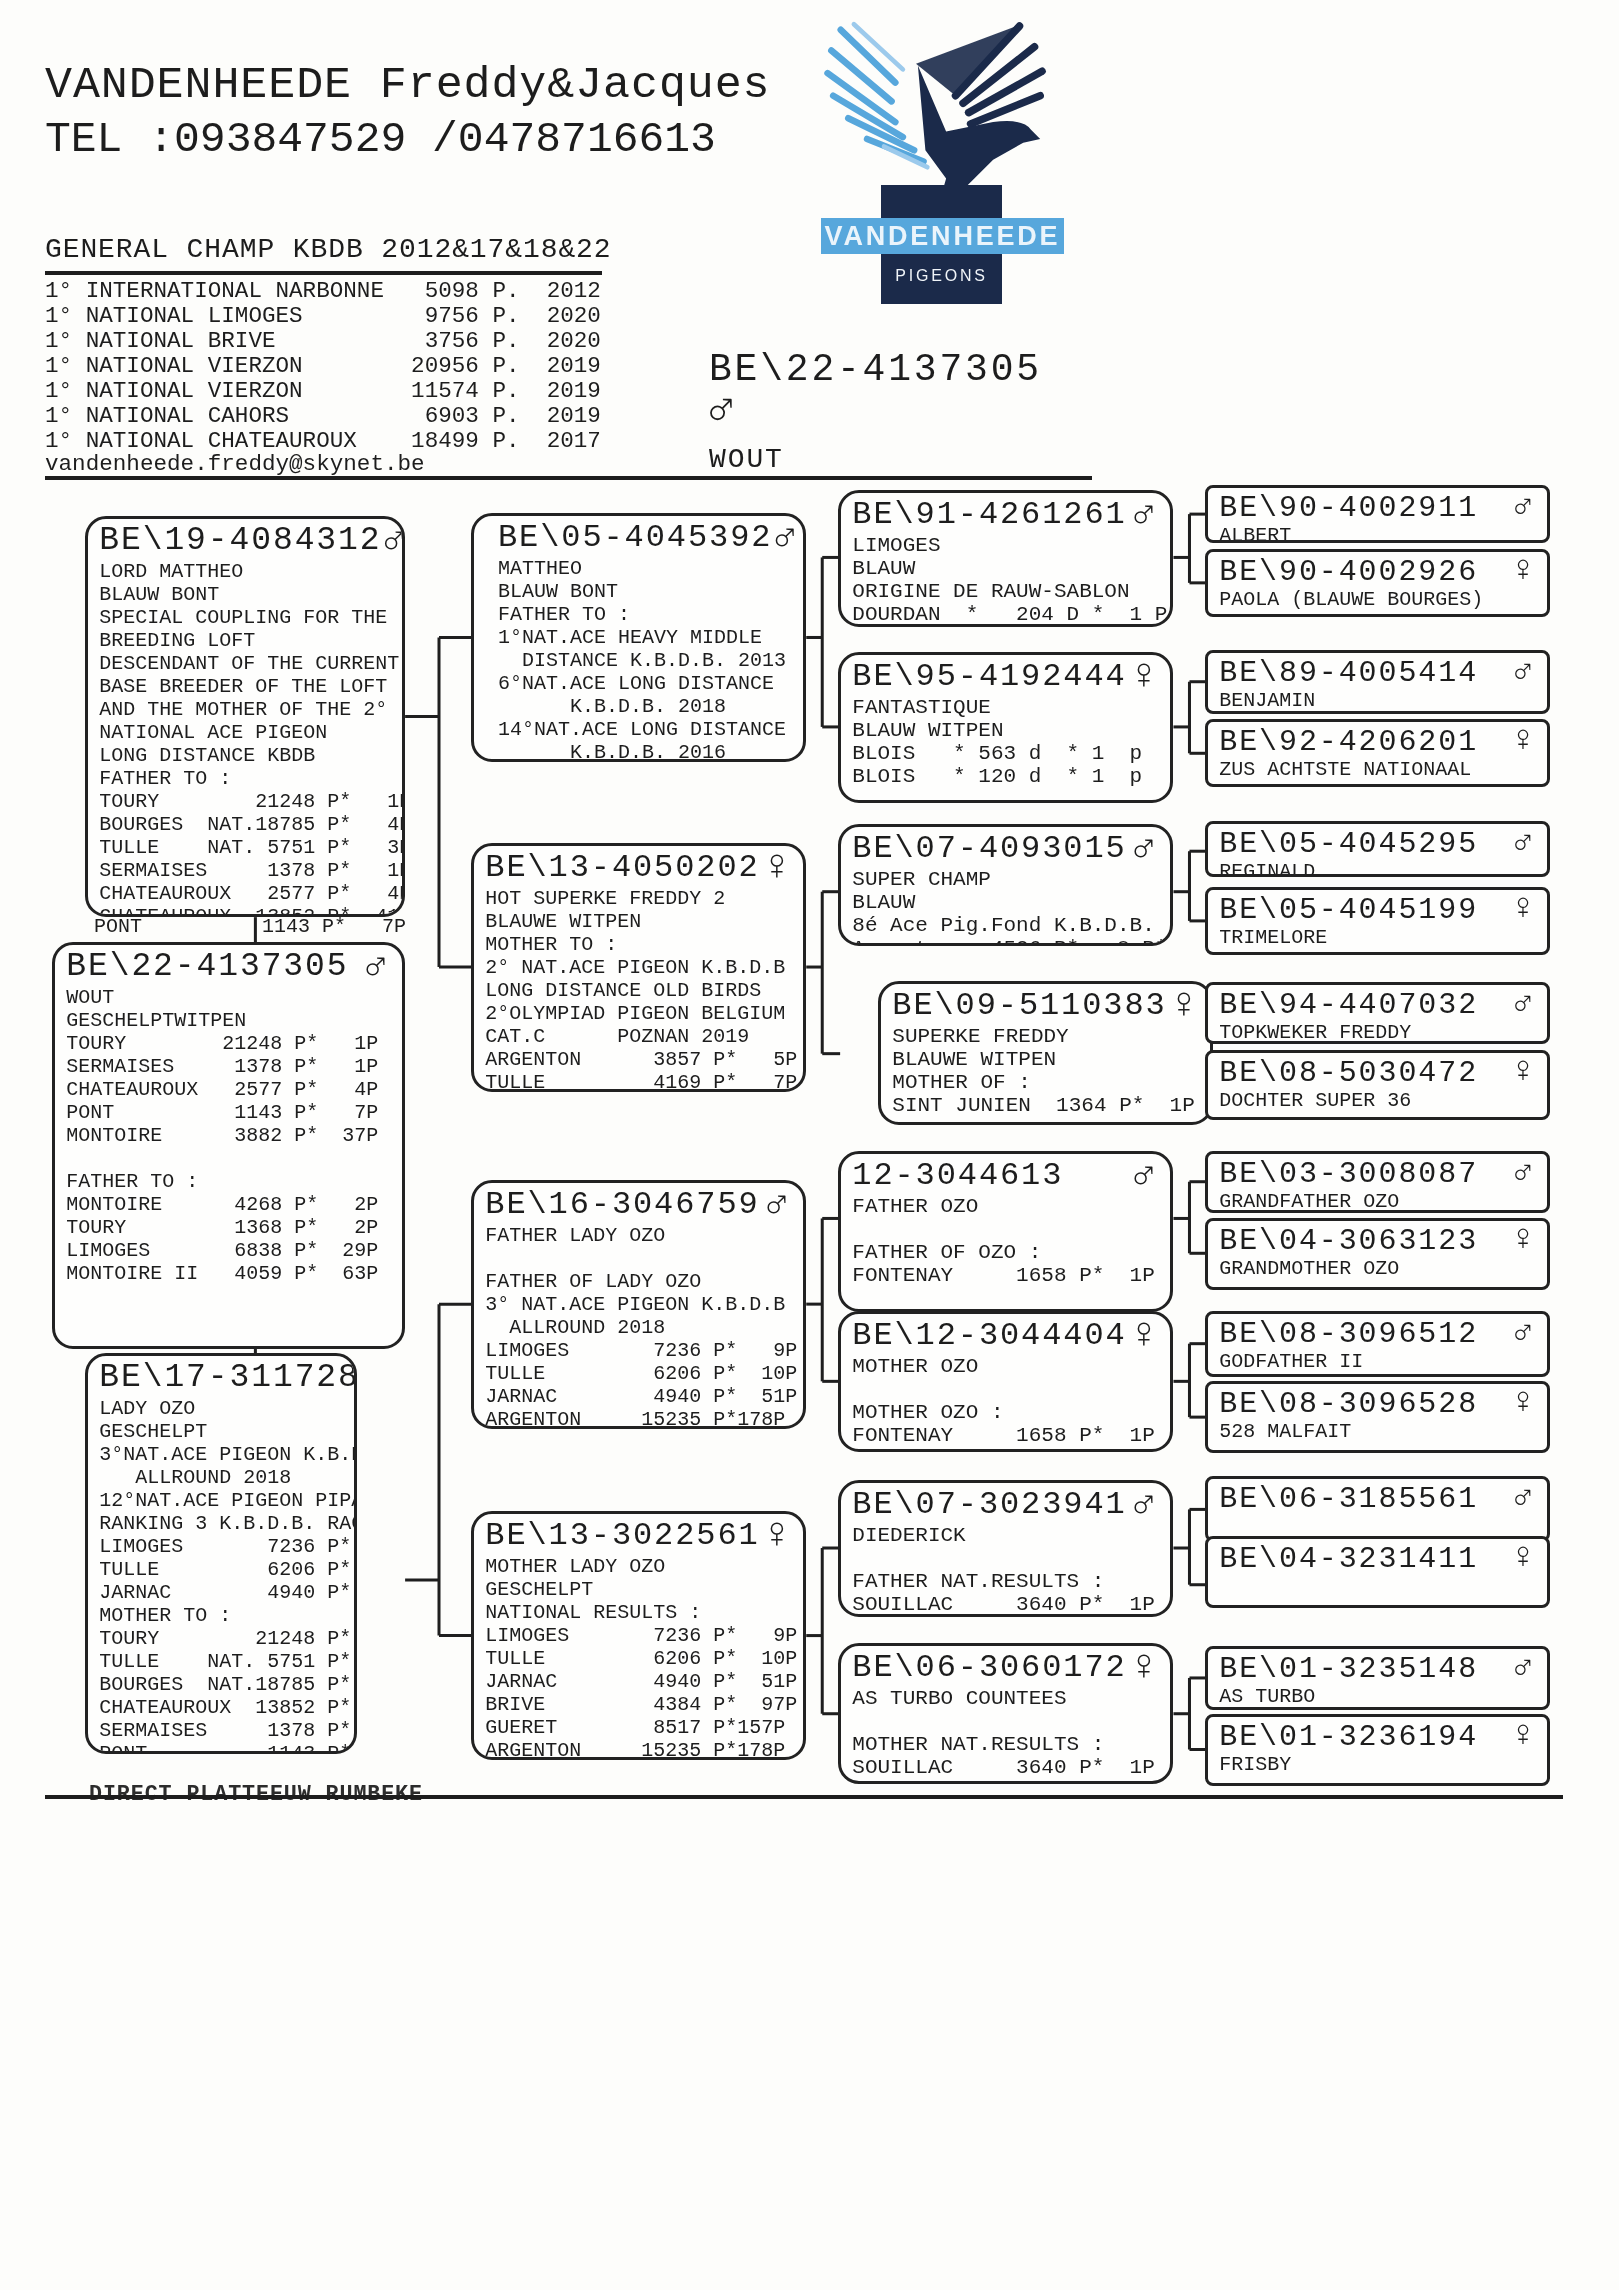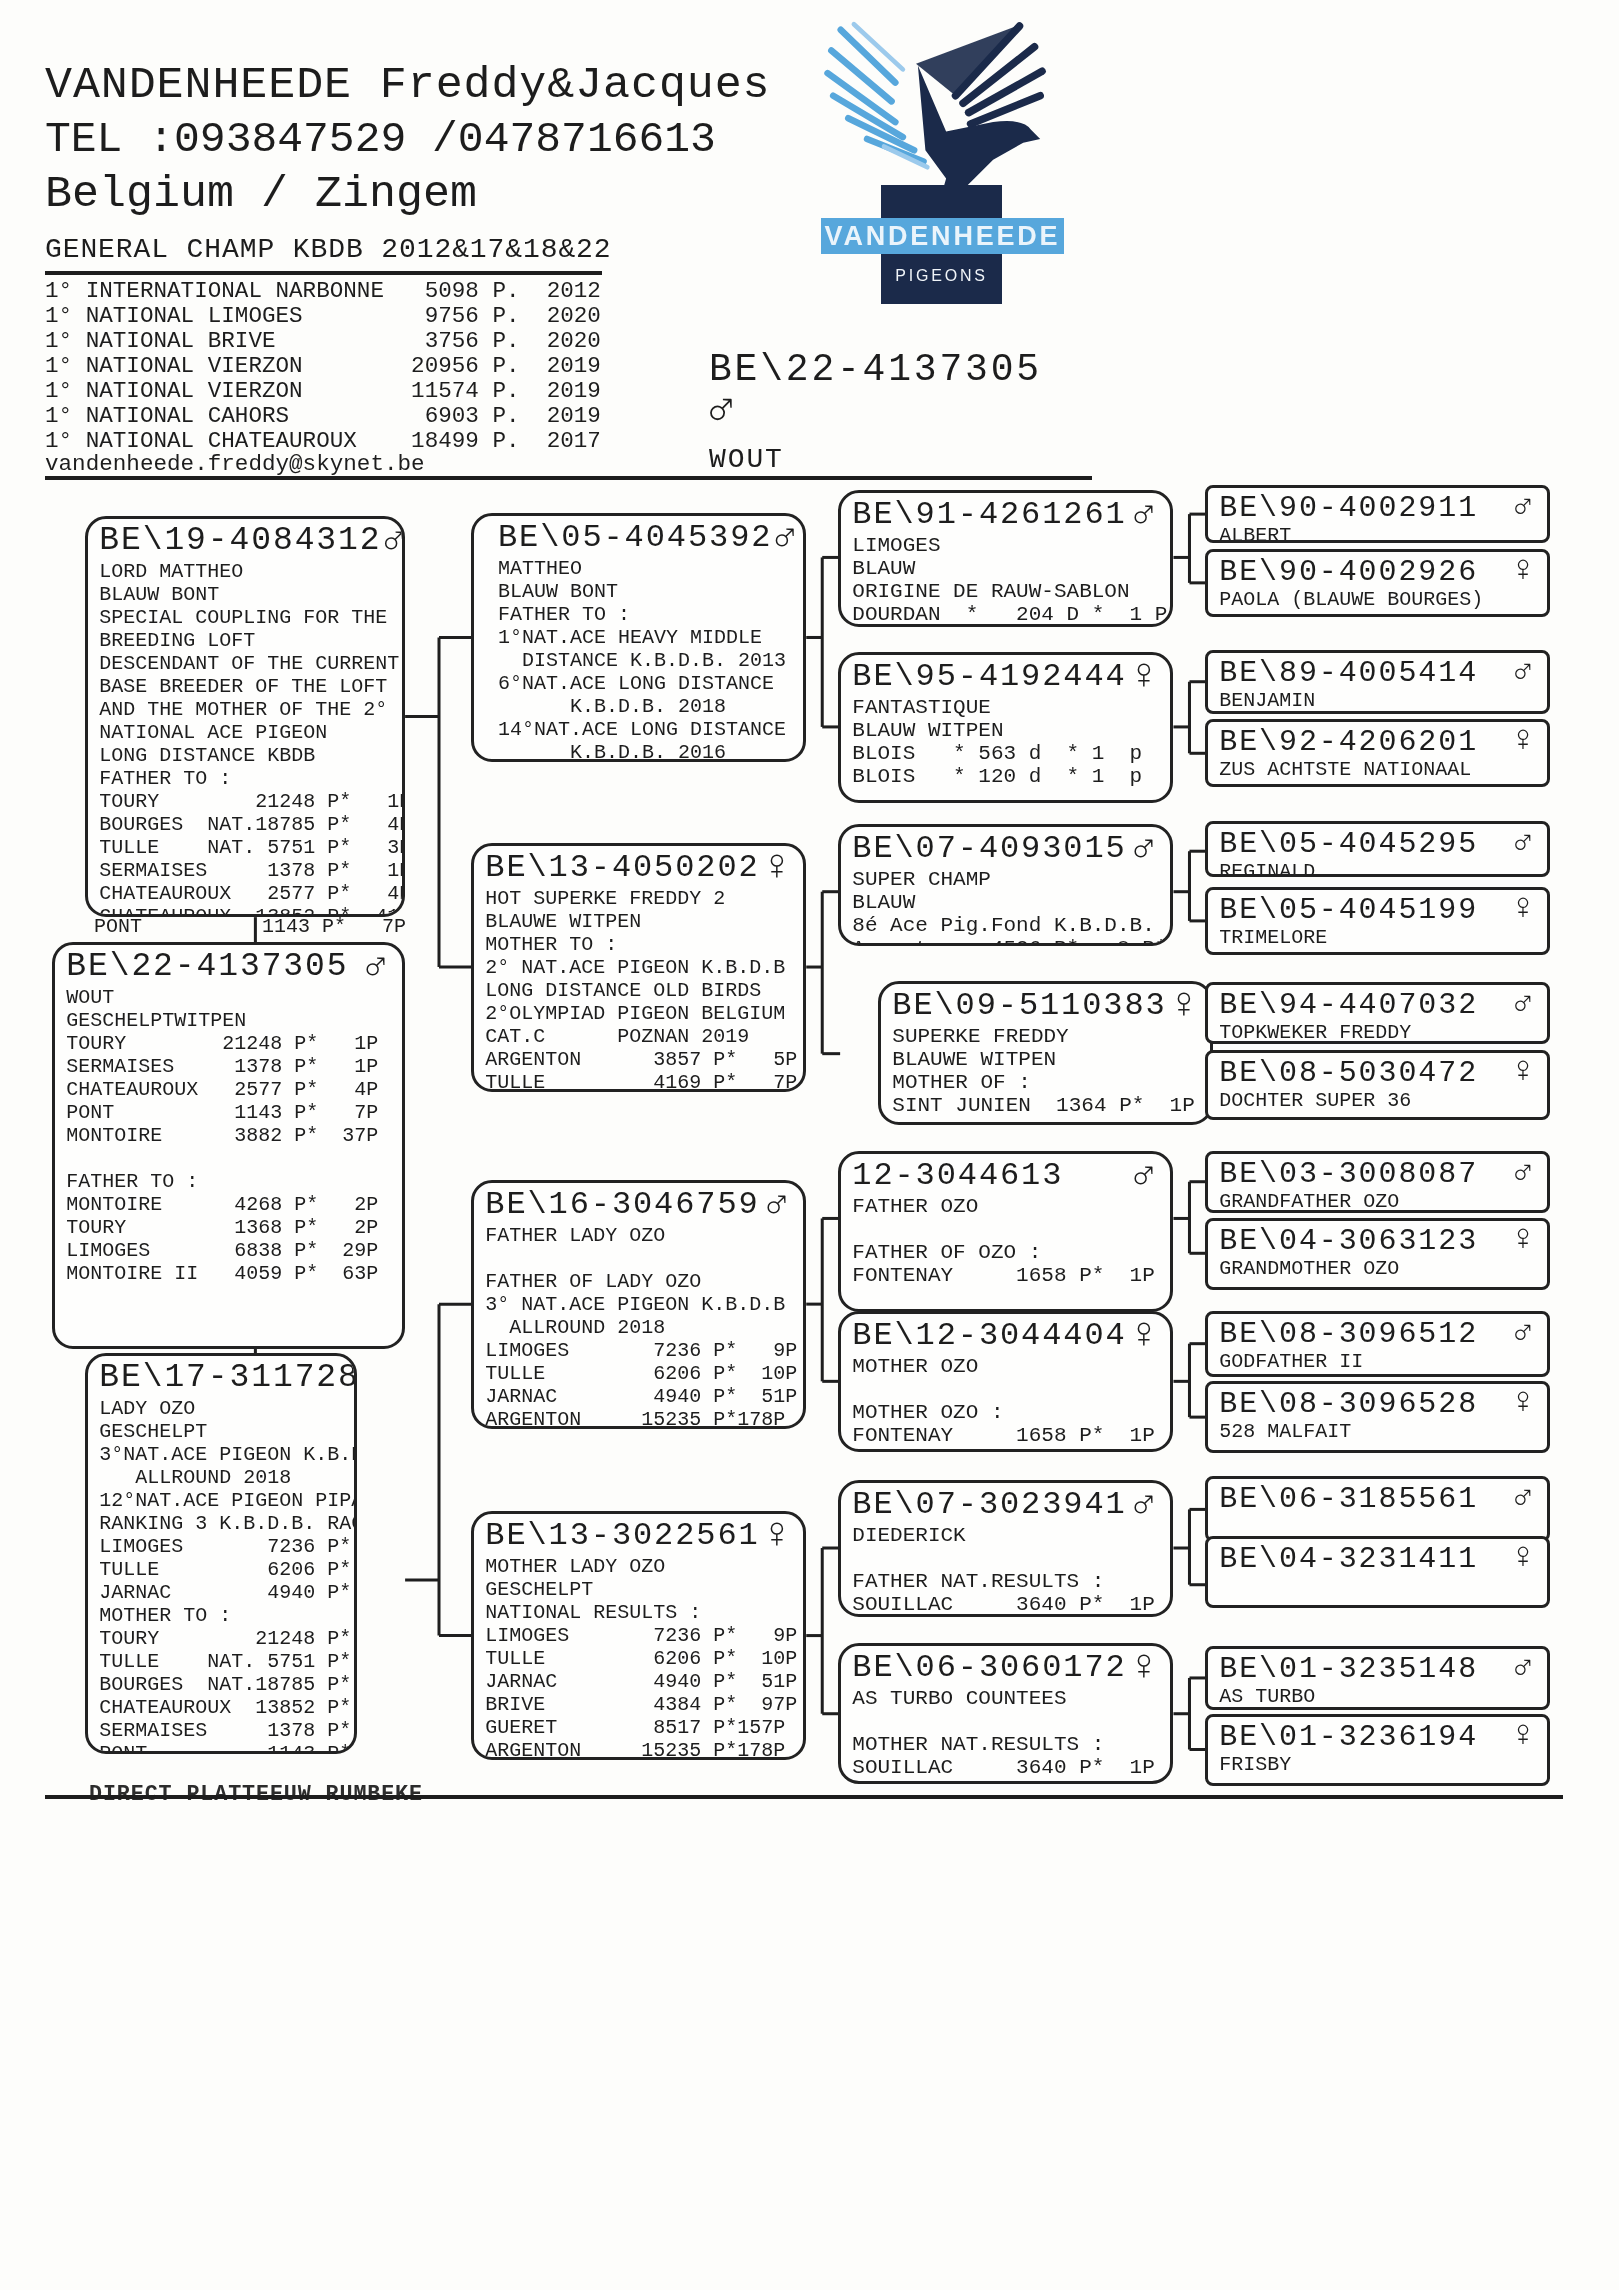--- a/index.html
+++ b/index.html
@@ -89,21 +89,20 @@
   
   #wires{left:0;top:0;}
 </style>
 </head>
 <body>
 
 <div class="page">
 
   <div class="abs mono h-name">VANDENHEEDE Freddy&amp;Jacques</div>
   <div class="abs mono h-tel">TEL :093847529 /0478716613</div>
-  <div class="abs mono h-loc">Belgium / Zingem</div>
   <div class="abs mono h-champ">GENERAL CHAMP KBDB 2012&amp;17&amp;18&amp;22</div>
   <div class="abs rule" style="left:45px;top:271px;width:557px;height:3.8px;"></div>
   <div class="abs mono h-results">1° INTERNATIONAL NARBONNE   5098 P.  2012
 1° NATIONAL LIMOGES         9756 P.  2020
 1° NATIONAL BRIVE           3756 P.  2020
 1° NATIONAL VIERZON        20956 P.  2019
 1° NATIONAL VIERZON        11574 P.  2019
 1° NATIONAL CAHORS          6903 P.  2019
 1° NATIONAL CHATEAUROUX    18499 P.  2017</div>
   <div class="abs mono h-email">vandenheede.freddy@skynet.be</div>

